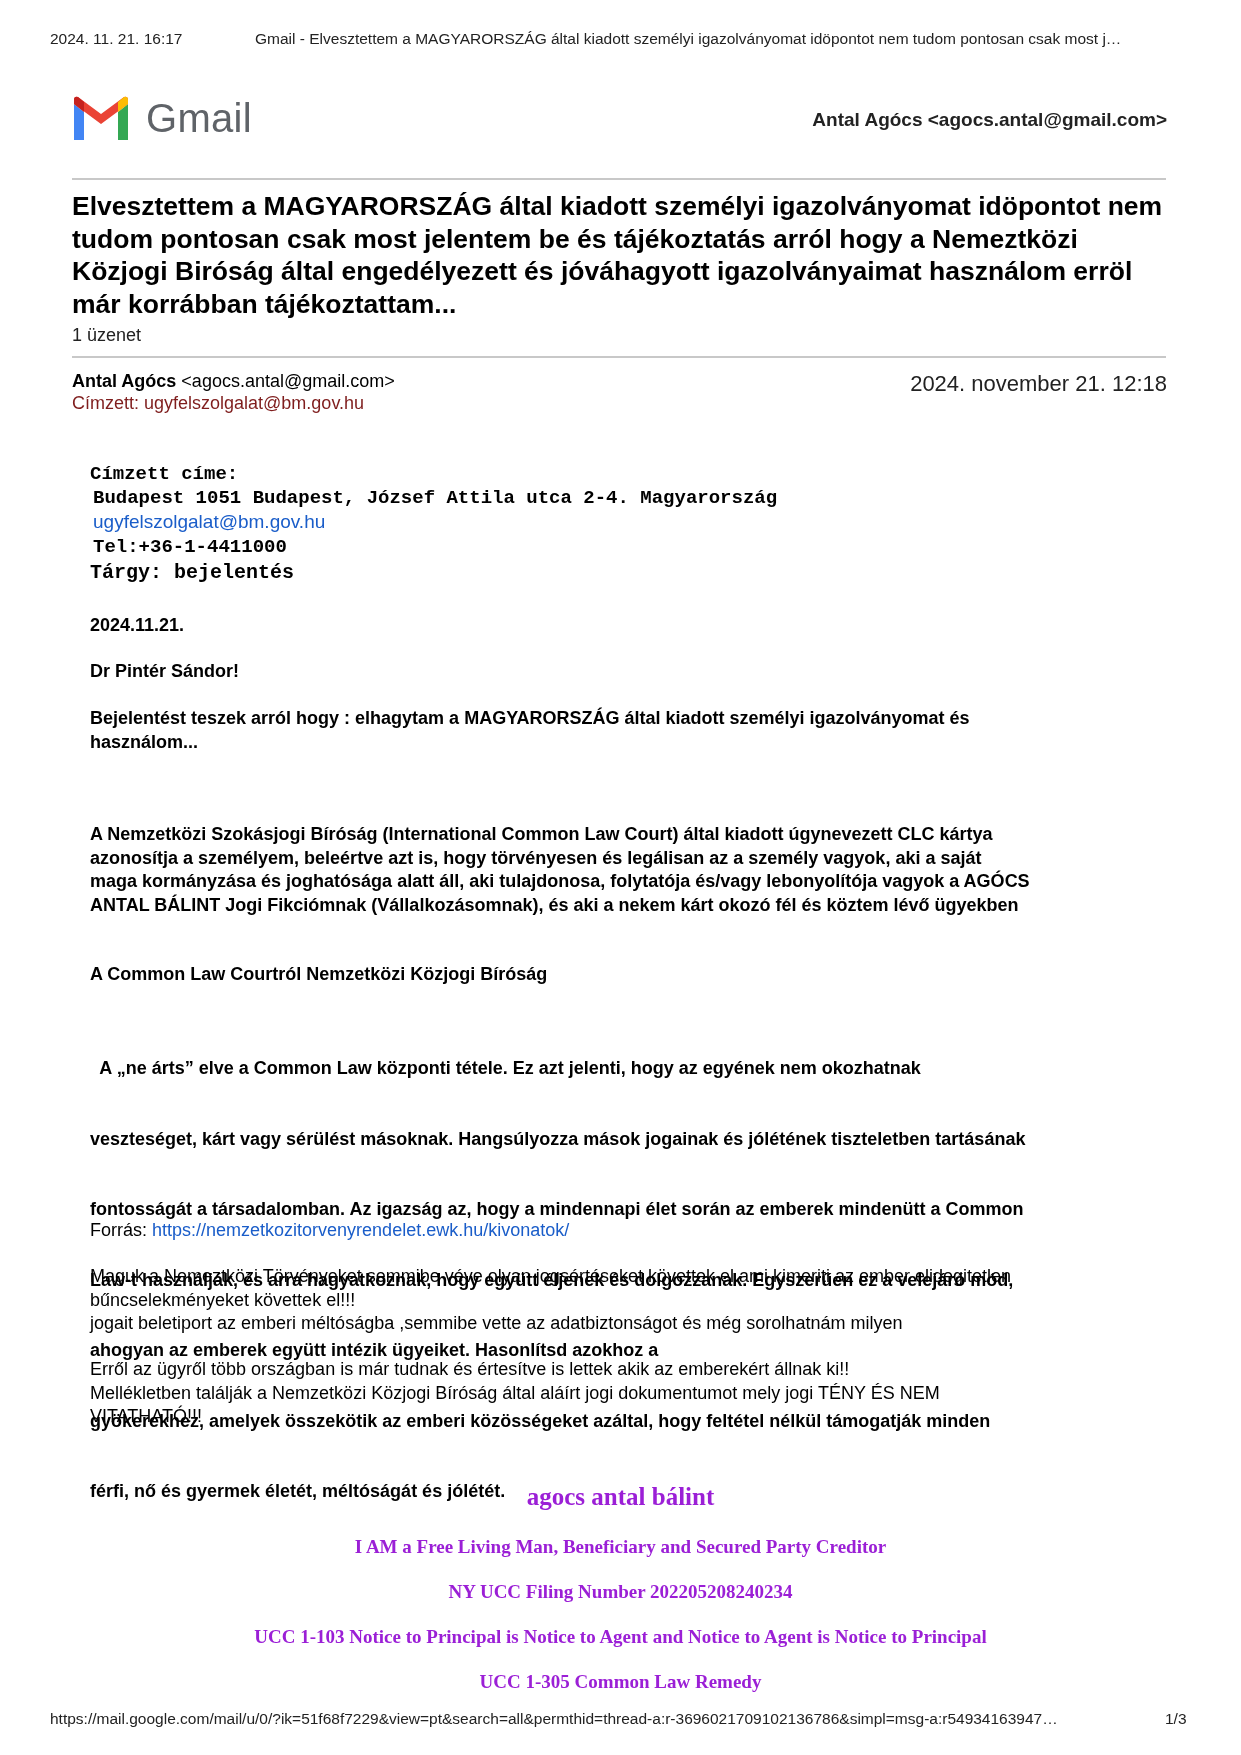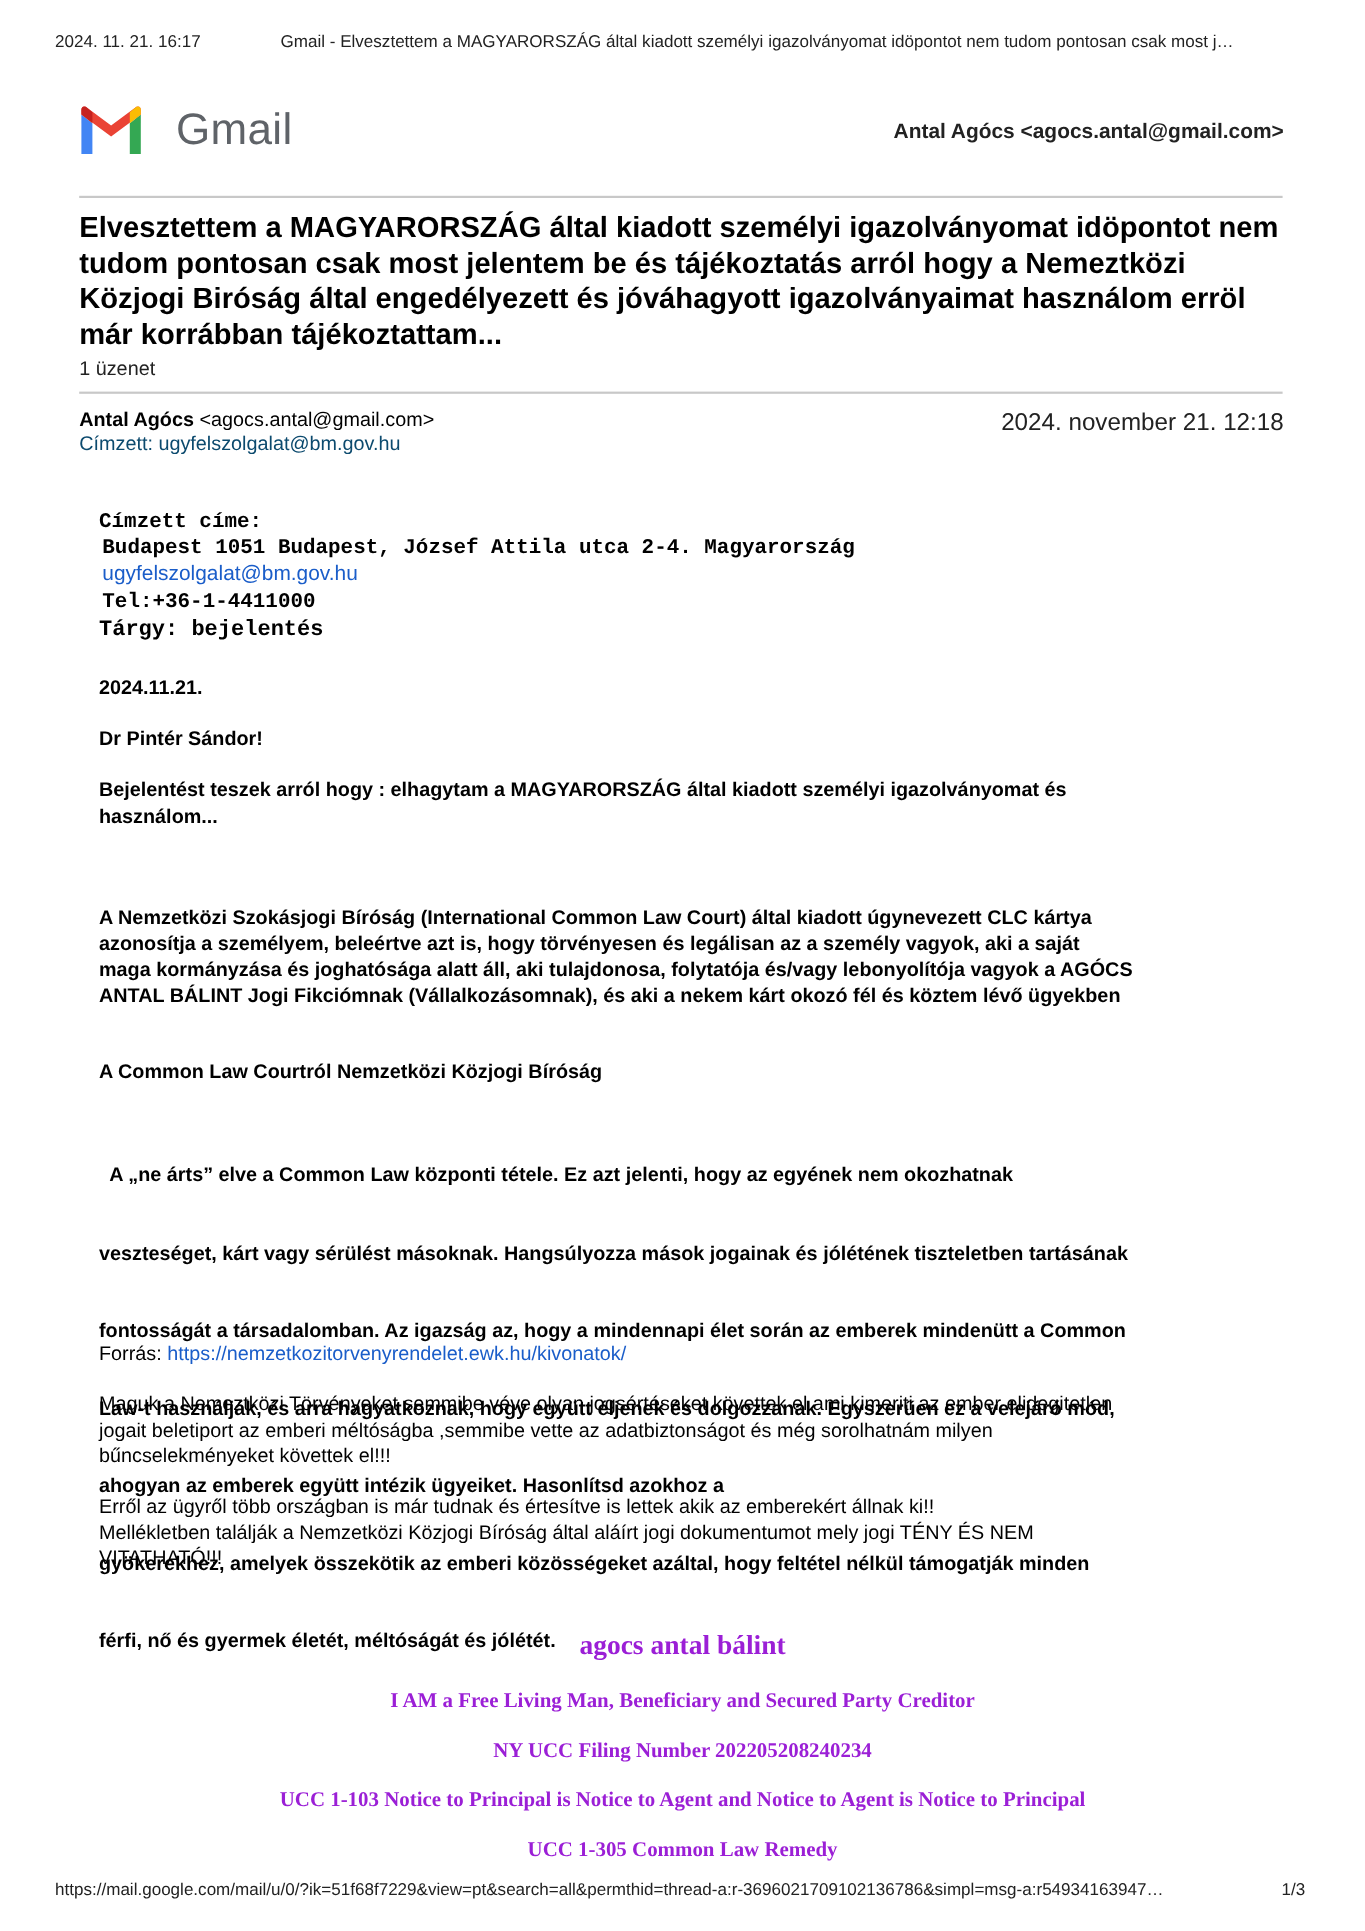--- a/index.html
+++ b/index.html
@@ -4,28 +4,28 @@
 <style>
   html, body { margin: 0; padding: 0; background: #ffffff; }
   body { width: 1241px; height: 1755px; position: relative; overflow: hidden;
          font-family: "Liberation Sans", sans-serif; color: #000; }
   .abs { position: absolute; }
   .print-header { top: 30px; left: 0; width: 1241px; font-size: 15.5px; color: #222; }
   .print-header .date { position: absolute; left: 50px; }
   .print-header .ptitle { position: absolute; left: 255px; white-space: nowrap; }
   .logo { left: 70px; top: 94px; display: flex; align-items: center; }
   .logo svg { width: 62px; height: 48px; }
-  .logo .word { font-size: 40px; color: #5f6368; margin-left: 28px; letter-spacing: 0.3px; }
+  .logo .word { font-size: 40px; color: #5f6368; margin-left: 14px; letter-spacing: 0.3px; }
   .account { right: 74px; top: 109px; font-size: 19px; font-weight: bold; color: #222; }
   .hr { left: 72px; width: 1094px; height: 0; border-top: 2px solid #c8c8c8; }
   .subject { left: 72px; top: 190px; width: 1100px; font-size: 26.5px; font-weight: bold; line-height: 32.5px; }
   .count { left: 72px; top: 325px; font-size: 18px; color: #222; }
   .from { left: 72px; top: 371px; font-size: 18px; }
   .from b { font-weight: bold; }
-  .to { left: 72px; top: 393px; font-size: 18px; color: #0c4a6e; }
+  .to { left: 72px; top: 393px; font-size: 18px; color: #7f1d1d; }
   .sent { right: 74px; top: 371px; font-size: 22px; color: #222; }
   .serif { font-family: Liberation Mono, monospace; font-weight: bold; }
   .blk { left: 90px; font-size: 18px; }
   .bold { font-weight: bold; }
   .para { left: 90px; width: 1080px; font-size: 18px; line-height: 23.5px; }
   .link { color: #1a5dc9; }
   .purple { color: #9b1fd6; font-family: "Liberation Serif", serif; font-weight: bold; text-align: center; left: 0; width: 1241px; }
   .footer { top: 1710px; left: 0; width: 1241px; font-size: 15.5px; color: #222; }
   .footer .url { position: absolute; left: 50px; white-space: nowrap; }
   .footer .page { position: absolute; left: 1165px; }
@@ -97,22 +97,22 @@
   <div>gyökerekhez, amelyek összekötik az emberi közösségeket azáltal, hogy feltétel nélkül támogatják minden</div>
   <div>férfi, nő és gyermek életét, méltóságát és jólétét.</div>
 </div>
 
 <div class="abs blk" style="top:1220px;">
   <span>Forrás: </span><span class="link">https://nemzetkozitorvenyrendelet.ewk.hu/kivonatok/</span>
 </div>
 
 <div class="abs para" style="top:1265px;">
   <div>Maguk a Nemeztközi Törvényeket semmibe véve olyan jogsértéseket követtek el ami kimeriti az ember elidegitetlen</div>
+  <div>bűncselekményeket követtek el!!!</div>
   <div>jogait beletiport az emberi méltóságba ,semmibe vette az adatbiztonságot és még sorolhatnám milyen</div>
-  <div>bűncselekményeket követtek el!!!</div>
 </div>
 
 <div class="abs para" style="top:1358px;">
   <div>Erről az ügyről több országban is már tudnak  és értesítve is  lettek akik az emberekért állnak ki!!</div>
   <div>Mellékletben találják a Nemzetközi Közjogi Bíróság által aláírt jogi dokumentumot mely jogi TÉNY ÉS NEM</div>
   <div>VITATHATÓ!!!</div>
 </div>
 
 <div class="abs purple" style="top:1483px; font-size:25px;">agocs antal bálint</div>
 <div class="abs purple" style="top:1536px; font-size:19px;">I AM a Free Living Man, Beneficiary and Secured Party Creditor</div>

